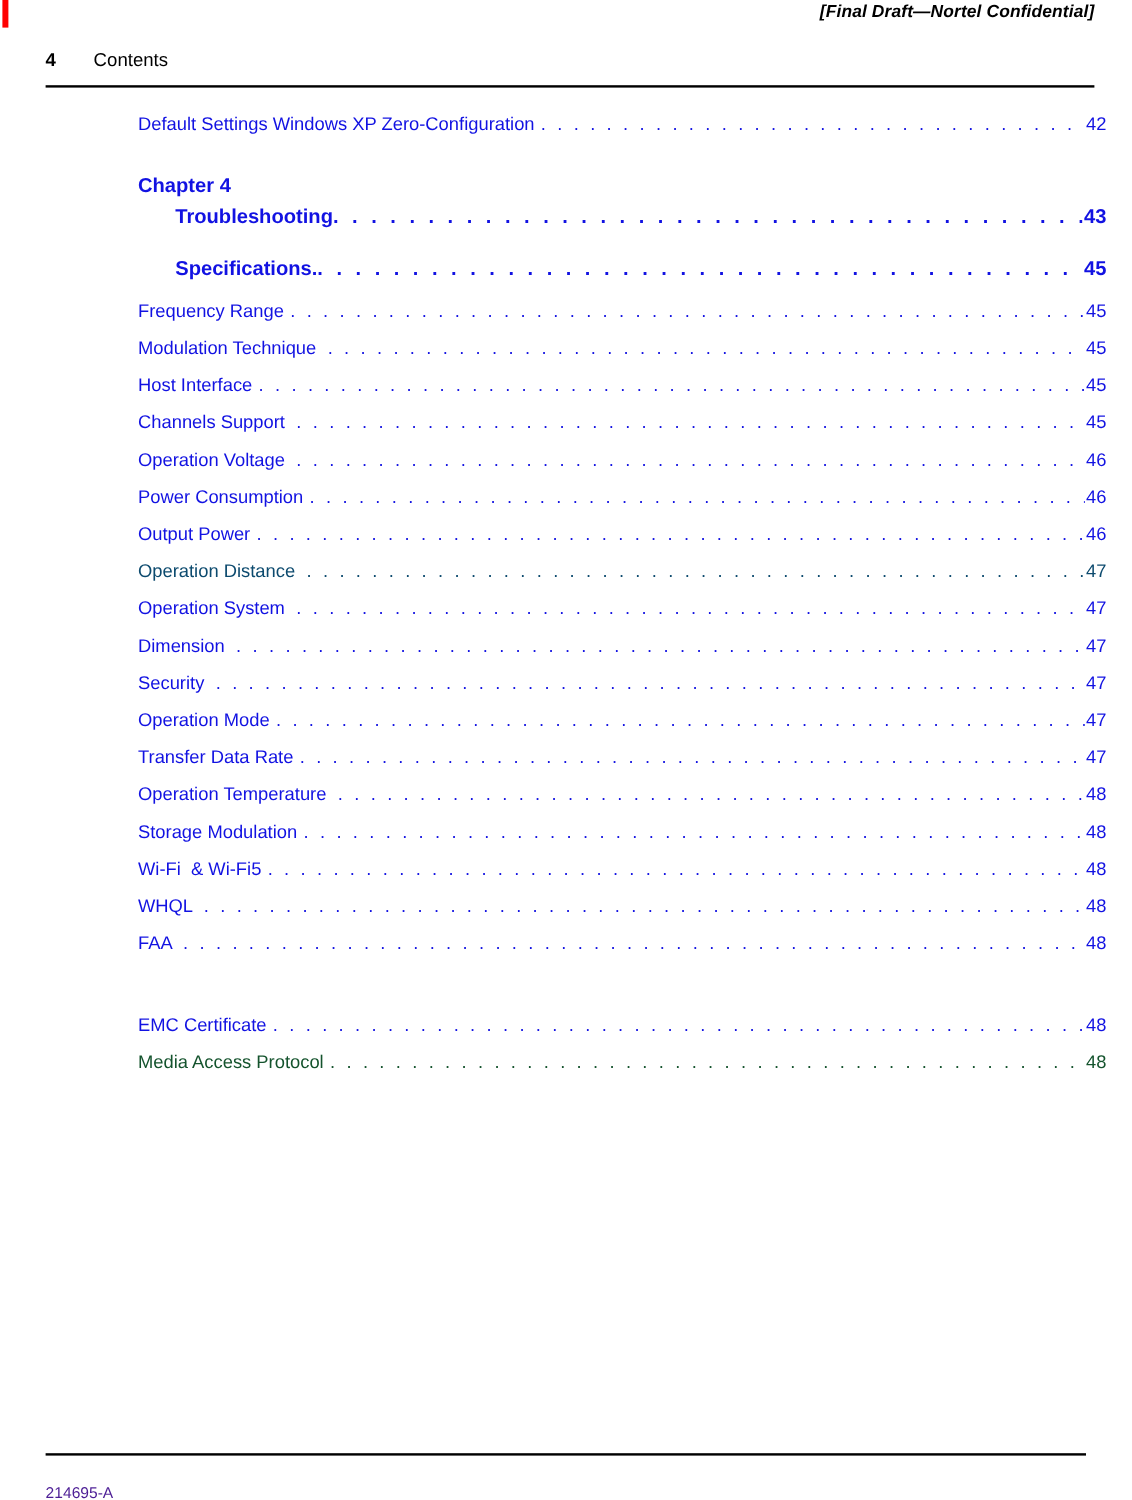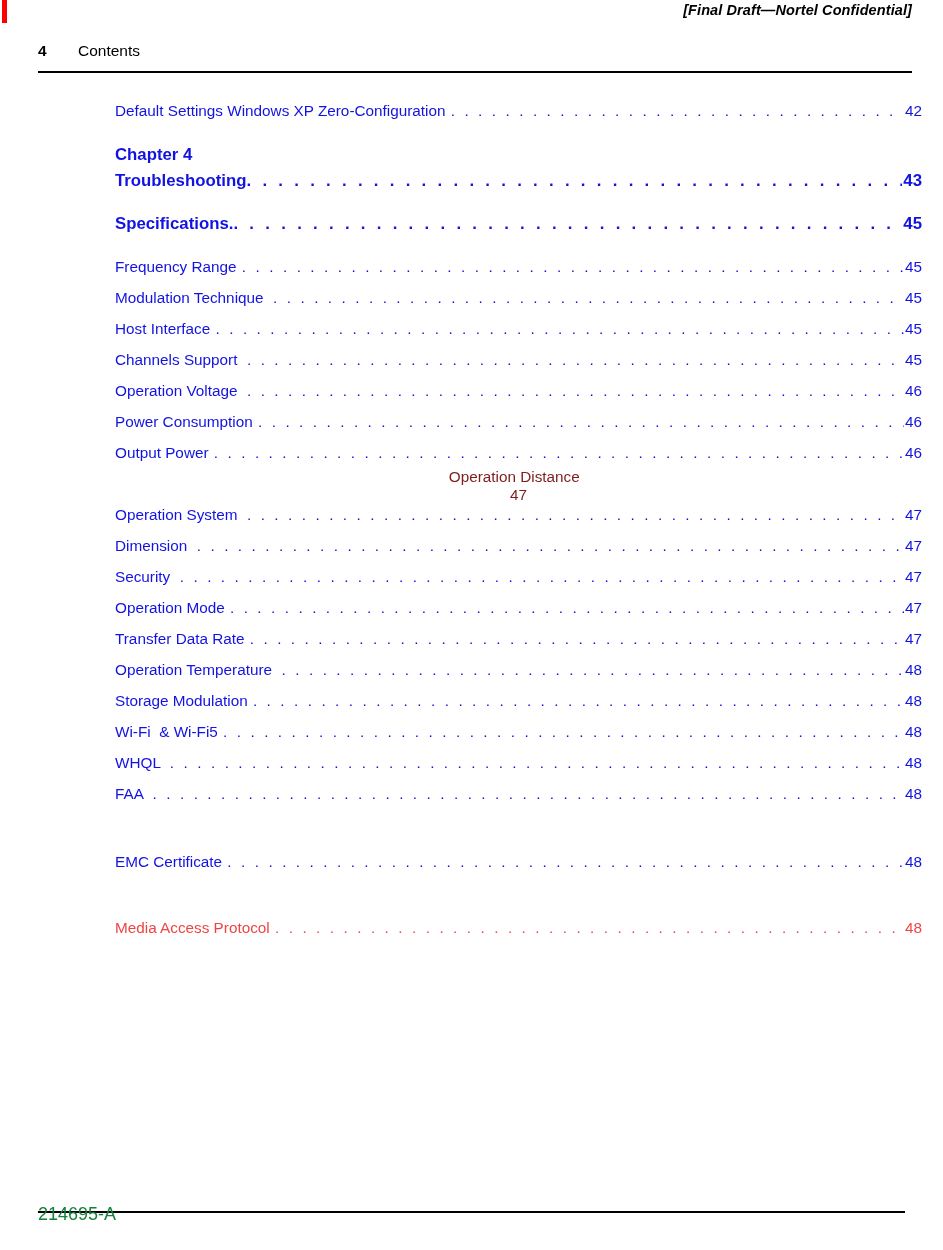--- a/index.html
+++ b/index.html
@@ -73,21 +73,21 @@
   .toc {
     position: absolute;
     left: 115px;
     top: 95px;
     width: 807px;   
   }
 
   
   .toc-entry {
     display: flex;
-    align-items: center;
+    align-items: flex-start;
     font-size: 15.3px;
     color: #1212e2;
     height: 31px;
     white-space: pre;
   }
   .toc-entry .lbl { flex: 0 0 auto; }
   .toc-entry .leader {
     flex: 1 1 auto;
     overflow: hidden;
     white-space: nowrap;
@@ -113,21 +113,21 @@
     line-height: 25px;
     white-space: pre;
   }
   .toc-group .grp-line {
     display: flex;
     align-items: baseline;
     font-size: 16.8px;
     line-height: 27px;
     white-space: pre;
   }
-  .toc-group .grp-line .lbl { flex: 0 0 auto; }
+  .toc-group .grp-line .lbl { flex: 0 0 auto; margin-left: 31px; }
   .toc-group .grp-line .leader {
     flex: 1 1 auto;
     overflow: hidden;
     white-space: nowrap;
     letter-spacing: 3.3px;
     margin: 0 1px 0 0;
   }
   .toc-group .grp-line .leader::before {
     content: ". . . . . . . . . . . . . . . . . . . . . . . . . . . . . . . . . . . . . . . . . . . . . . . . . . . . . . . . . . . . . . . . . . . . . . . . . . . . . . . . . . . . . . . .";
   }
@@ -142,23 +142,23 @@
     position: absolute;
     left: 38px;
     top: 1211px;
     width: 867px;
     height: 1.6px;
     background: #000;
   }
   .doc-footer {
     position: absolute;
     left: 38px;
-    top: 1204px;
-    font-size: 18px;
-    color: #15803d;
+    top: 1236px;
+    font-size: 13px;
+    color: #4c1d95;
     white-space: pre;
   }
 </style>
 </head>
 <body>
 
 <div class="change-bar" style="background: rgb(255, 0, 0);"></div>
 
 <div class="doc-header">[Final Draft—Nortel Confidential]</div>
 
@@ -201,31 +201,31 @@
   <div class="gap-before-list"></div>
 
   <div id="toc-entry-list">
       <div class="toc-entry" style="color: rgb(18, 18, 226);"><span class="lbl">Frequency Range </span><span class="leader"></span><span class="pg">45</span></div>
       <div class="toc-entry" style="color: rgb(18, 18, 226);"><span class="lbl">Modulation Technique  </span><span class="leader"></span><span class="pg">45</span></div>
       <div class="toc-entry" style="color: rgb(18, 18, 226);"><span class="lbl">Host Interface </span><span class="leader"></span><span class="pg">45</span></div>
       <div class="toc-entry" style="color: rgb(18, 18, 226);"><span class="lbl">Channels Support  </span><span class="leader"></span><span class="pg">45</span></div>
       <div class="toc-entry" style="color: rgb(18, 18, 226);"><span class="lbl">Operation Voltage  </span><span class="leader"></span><span class="pg">46</span></div>
       <div class="toc-entry" style="color: rgb(18, 18, 226);"><span class="lbl">Power Consumption </span><span class="leader"></span><span class="pg">46</span></div>
       <div class="toc-entry" style="color: rgb(18, 18, 226);"><span class="lbl">Output Power </span><span class="leader"></span><span class="pg">46</span></div>
-      <div class="toc-entry" style="color: #7f1d1d; flex-direction: column;"><span class="lbl">Operation Distance  </span><span class="leader"></span><span class="pg">47</span></div>
+      <div class="toc-entry" style="color: #0c4a6e;"><span class="lbl">Operation Distance  </span><span class="leader"></span><span class="pg">47</span></div>
       <div class="toc-entry" style="color: rgb(18, 18, 226);"><span class="lbl">Operation System  </span><span class="leader"></span><span class="pg">47</span></div>
       <div class="toc-entry" style="color: rgb(18, 18, 226);"><span class="lbl">Dimension  </span><span class="leader"></span><span class="pg">47</span></div>
       <div class="toc-entry" style="color: rgb(18, 18, 226);"><span class="lbl">Security  </span><span class="leader"></span><span class="pg">47</span></div>
       <div class="toc-entry" style="color: rgb(18, 18, 226);"><span class="lbl">Operation Mode </span><span class="leader"></span><span class="pg">47</span></div>
       <div class="toc-entry" style="color: rgb(18, 18, 226);"><span class="lbl">Transfer Data Rate </span><span class="leader"></span><span class="pg">47</span></div>
       <div class="toc-entry" style="color: rgb(18, 18, 226);"><span class="lbl">Operation Temperature  </span><span class="leader"></span><span class="pg">48</span></div>
       <div class="toc-entry" style="color: rgb(18, 18, 226);"><span class="lbl">Storage Modulation </span><span class="leader"></span><span class="pg">48</span></div>
       <div class="toc-entry" style="color: rgb(18, 18, 226);"><span class="lbl">Wi-Fi  &amp; Wi-Fi5 </span><span class="leader"></span><span class="pg">48</span></div>
       <div class="toc-entry" style="color: rgb(18, 18, 226);"><span class="lbl">WHQL  </span><span class="leader"></span><span class="pg">48</span></div>
       <div class="toc-entry" style="color: rgb(18, 18, 226);"><span class="lbl">FAA  </span><span class="leader"></span><span class="pg">48</span></div>
       <div class="toc-entry" style="color: rgb(18, 18, 226); margin-top: 37px;"><span class="lbl">EMC Certificate </span><span class="leader"></span><span class="pg">48</span></div>
-      <div class="toc-entry" style="color: #ef4444; margin-top: 35px;"><span class="lbl">Media Access Protocol </span><span class="leader"></span><span class="pg">48</span></div>
+      <div class="toc-entry" style="color: #14532d;"><span class="lbl">Media Access Protocol </span><span class="leader"></span><span class="pg">48</span></div>
     </div>
 
 </div>
 
 <div class="rule-bottom"></div>
 <div class="doc-footer">214695-A</div>
 
 </body></html>

